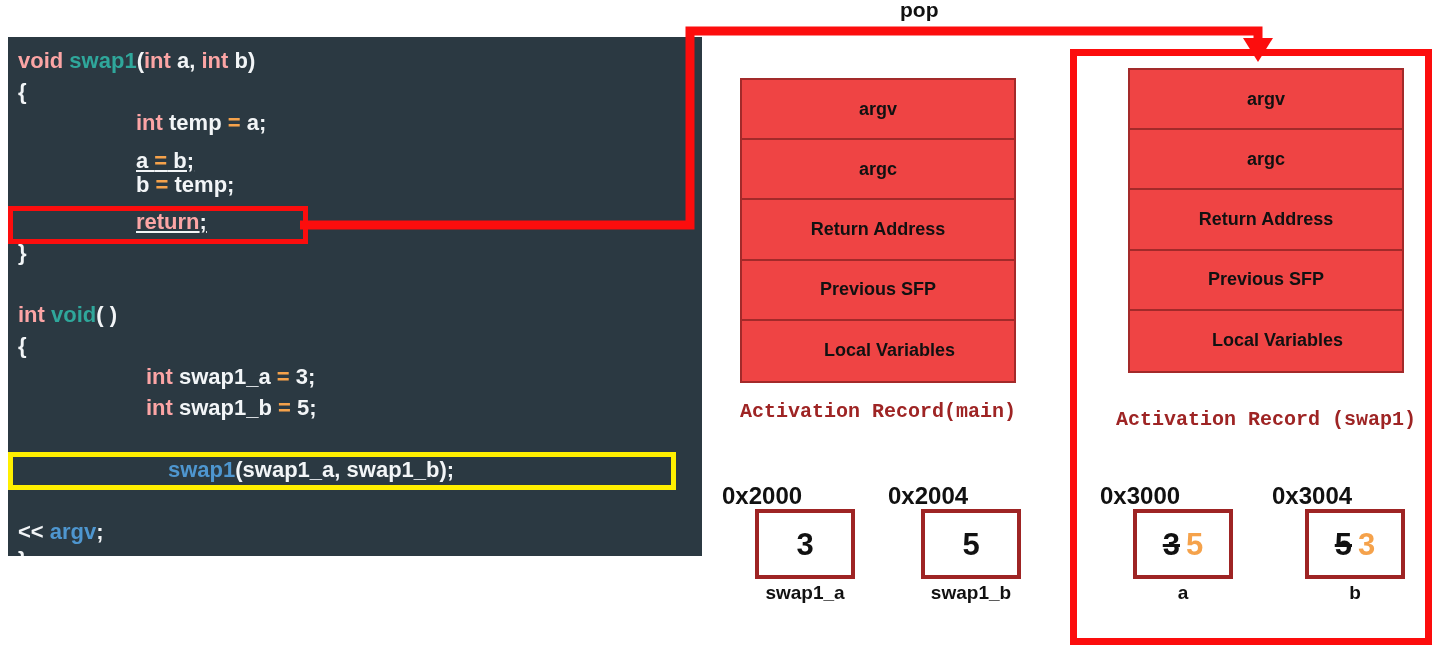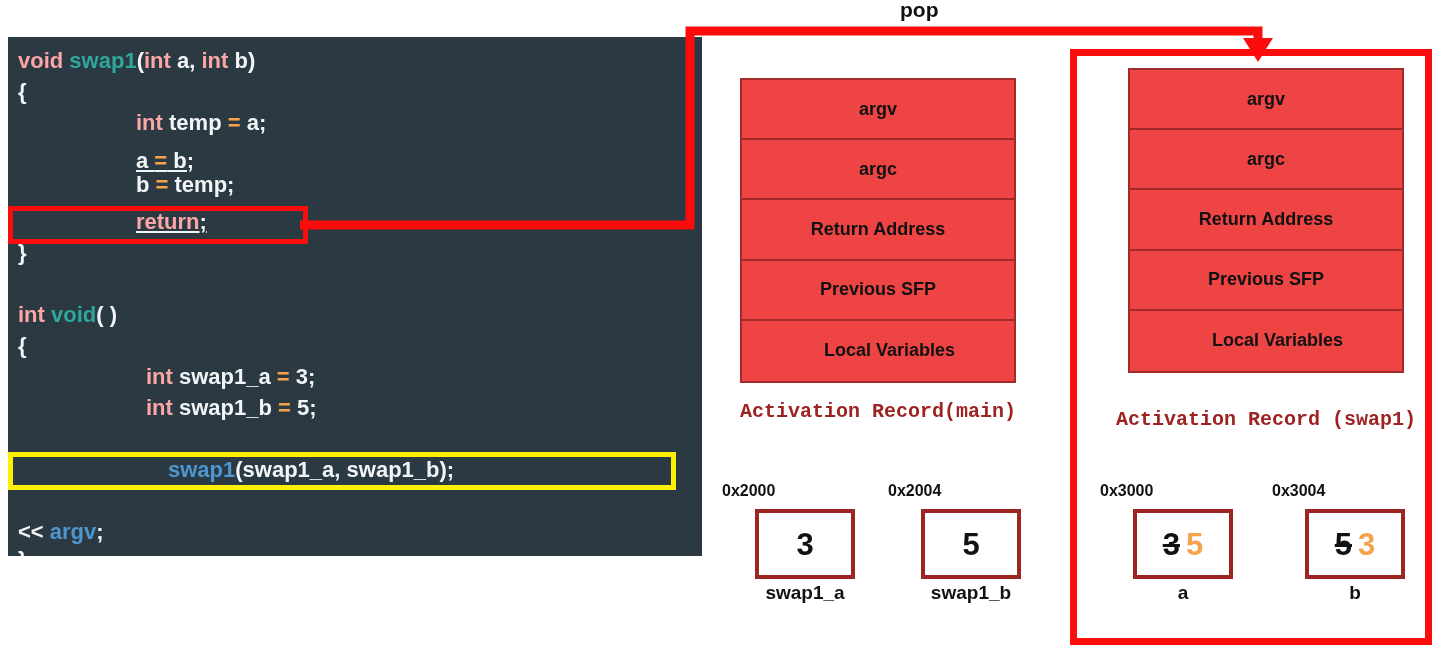--- a/index.html
+++ b/index.html
@@ -124,21 +124,21 @@
     white-space: nowrap;
     text-align: center;
   }
 
   
   .var-group { position: absolute; }
   .var-addr {
     position: absolute;
     top: 0;
     left: 0;
-    font-size: 16px;
+    font-size: 24px;
     font-weight: bold;
     color: #111111;
     white-space: nowrap;
     font-family: "Liberation Sans", sans-serif;
   }
   .var-box {
     position: absolute;
     top: 27px;
     left: 33px;
     width: 100px;

